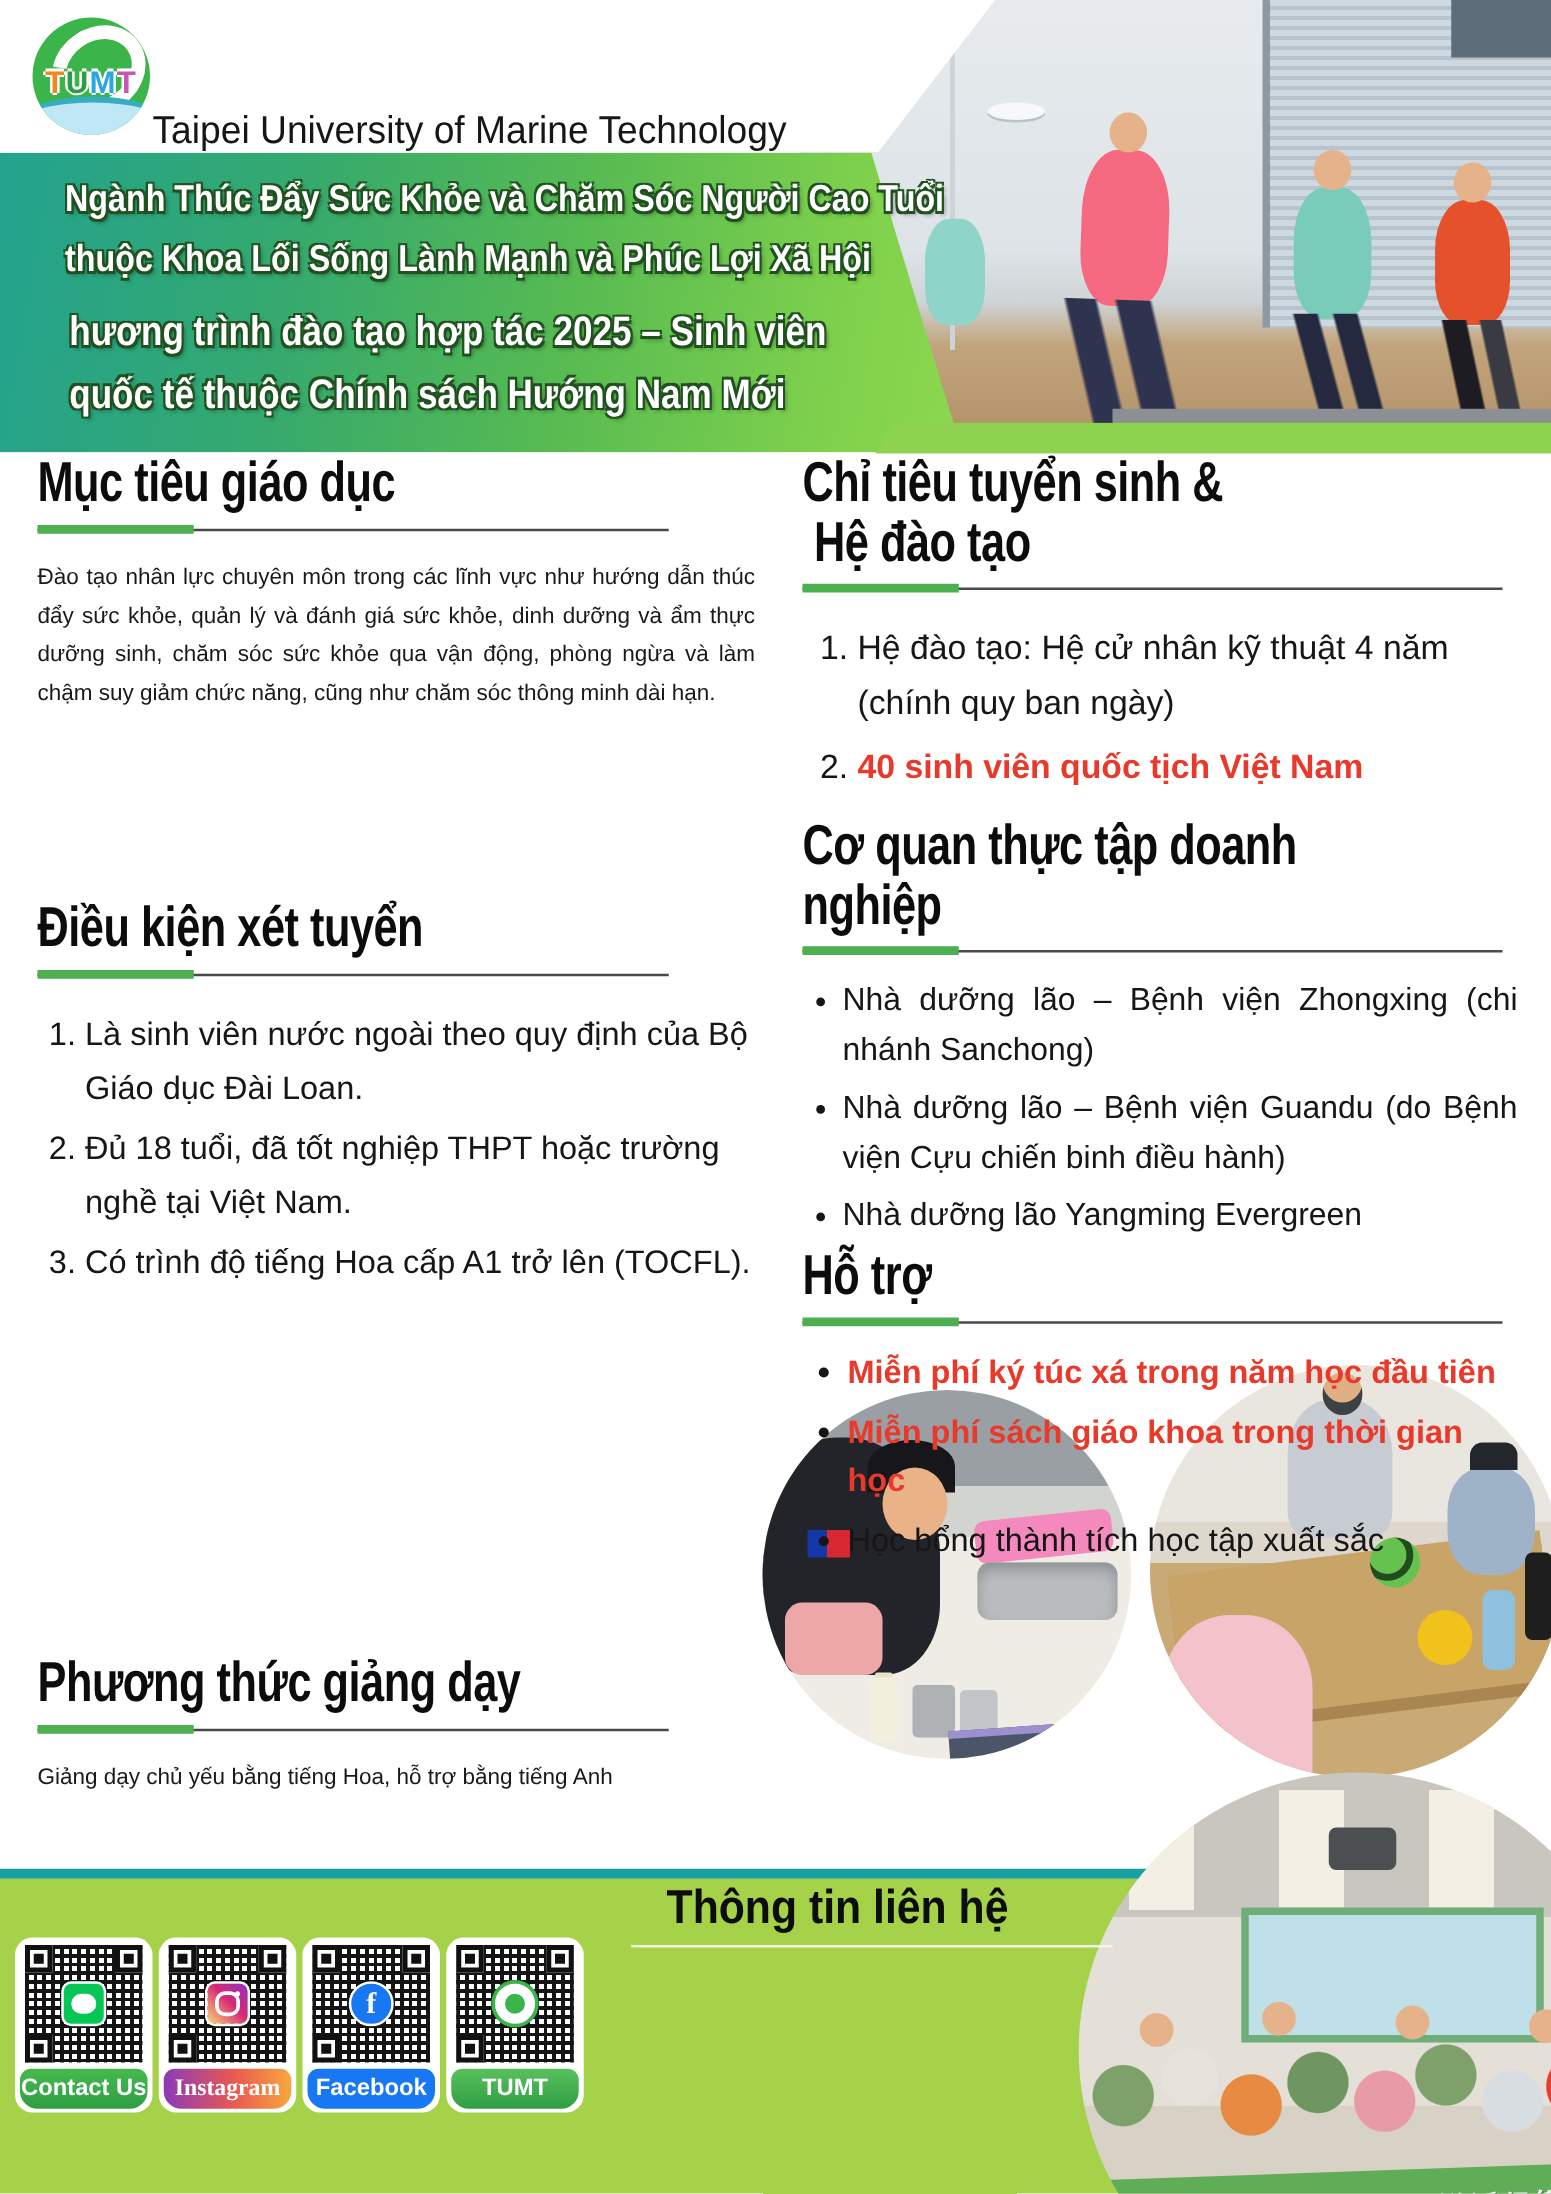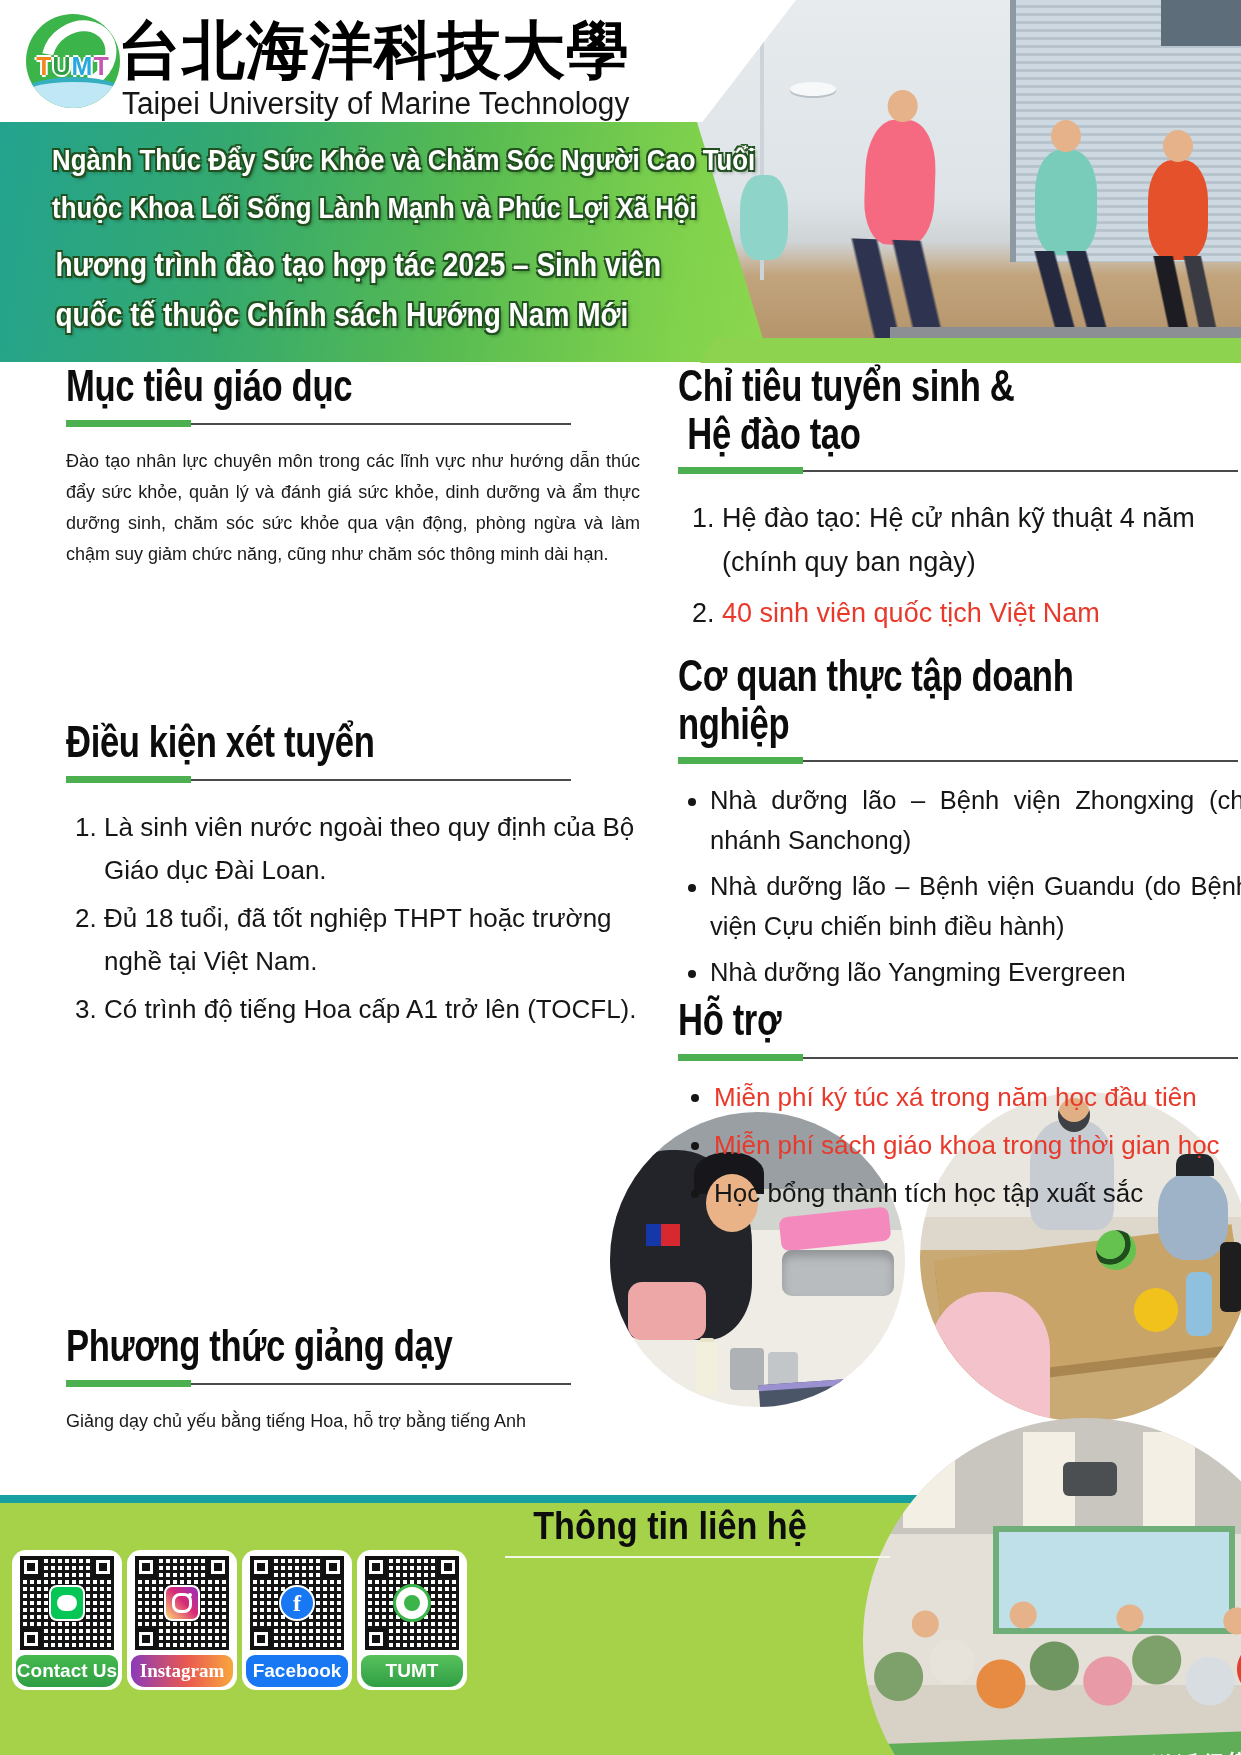--- a/index.html
+++ b/index.html
@@ -85,21 +85,21 @@
 
   .para{font-size:18px;line-height:1.72;text-align:justify;margin:18px 0 0 0;color:#191919;}
   ol.llist{margin:22px 0 0 0;padding-left:38px;font-size:26px;line-height:1.66;}
   ol.llist li{margin-bottom:5px;}
   ol.rlist{margin:22px 0 0 0;padding-left:44px;font-size:27px;line-height:1.62;}
   ol.rlist li{margin-bottom:7px;}
   ul.blist{margin:16px 0 0 0;padding-left:32px;font-size:25.5px;line-height:1.55;text-align:justify;}
   ul.blist li{margin-bottom:7px;}
   ul.slist{margin:16px 0 0 0;padding-left:36px;font-size:26px;line-height:1.5;}
   ul.slist li{margin-bottom:9px;}
-  .red{color:#e8392b;font-weight:normal;}
+  .red{color:#e8392b;font-weight:bold;}
 
   
   .circ{position:absolute;border-radius:50%;overflow:hidden;}
   .c-a{left:610px;top:1112px;width:295px;height:295px;z-index:0;
        background:linear-gradient(180deg,#999fa3 0 26%,#d2d4d0 26% 40%,#efece5 40% 100%);}
   .ca-person{position:absolute;left:-8px;top:38px;width:150px;height:190px;background:#23242a;border-radius:45% 50% 30% 30%;}
   .ca-face{position:absolute;left:96px;top:62px;width:52px;height:58px;border-radius:50%;background:#eab387;}
   .ca-hair{position:absolute;left:84px;top:40px;width:70px;height:42px;border-radius:50% 50% 0 0;background:#17171b;}
   .ca-sleeve{position:absolute;left:18px;top:170px;width:78px;height:58px;background:#eda7a7;border-radius:14px;}
   .ca-flag{position:absolute;left:36px;top:112px;width:34px;height:22px;background:linear-gradient(90deg,#1538a8 0 45%,#d7282f 45%);}
@@ -178,21 +178,21 @@
       font-weight:bold;font-size:24px;font-family:"Liberation Serif",serif;}
   .qr-ic.tumt{background:#fff;border:3px solid #3bb54a;border-radius:50%;}
   .qr-ic.tumt::after{content:'';width:16px;height:16px;border-radius:50%;background:#3bb54a;}
   .qr-label{position:absolute;left:4px;right:4px;bottom:3px;height:32px;border-radius:9px 9px 14px 14px;
       color:#fff;font-weight:bold;font-size:19px;display:flex;align-items:center;justify-content:center;}
   .ql-line{background:linear-gradient(180deg,#46b94d,#2f9e44);}
   .ql-ig{background:linear-gradient(90deg,#8a3ab9,#e95950 55%,#f9a63e);font-family:Liberation Serif, serif;}
   .ql-fb{background:#1877f2;}
   .ql-tumt{background:linear-gradient(180deg,#58c15c,#2f9e44);}
 
-  .z1{z-index:1;position:absolute;margin-left:36px;}
+  .z1{z-index:1;position:absolute;}
 </style>
 </head>
 <body>
 
 <div class="page">
 
   <div class="photo-top">
     <div class="pt-window"></div>
     <div class="pt-corner"></div>
     <div class="pt-mirror"></div>
@@ -210,21 +210,20 @@
     <div class="pt-leftblob"></div>
     <div class="pt-strap"></div>
     <div class="pt-floorbar"></div>
   </div>
   <div class="wedge"></div>
 
   <div class="logo">
     <div class="logo-wave"></div>
     <div class="logo-txt"><b>T</b><b>U</b><b>M</b><b>T</b></div>
   </div>
-  <div class="title-zh">台北海洋科技大學</div>
   <div class="title-en">Taipei University of Marine Technology</div>
 
   <div class="banner"></div>
   <div class="b1">
     <div class="banner-line">Ngành Thúc Đẩy Sức Khỏe và Chăm Sóc Người Cao Tuổi</div>
     <div class="banner-line">thuộc Khoa Lối Sống Lành Mạnh và Phúc Lợi Xã Hội</div>
   </div>
   <div class="b2">
     <div class="banner-line">hương trình đào tạo hợp tác 2025 – Sinh viên</div>
     <div class="banner-line">quốc tế thuộc Chính sách Hướng Nam Mới</div>

